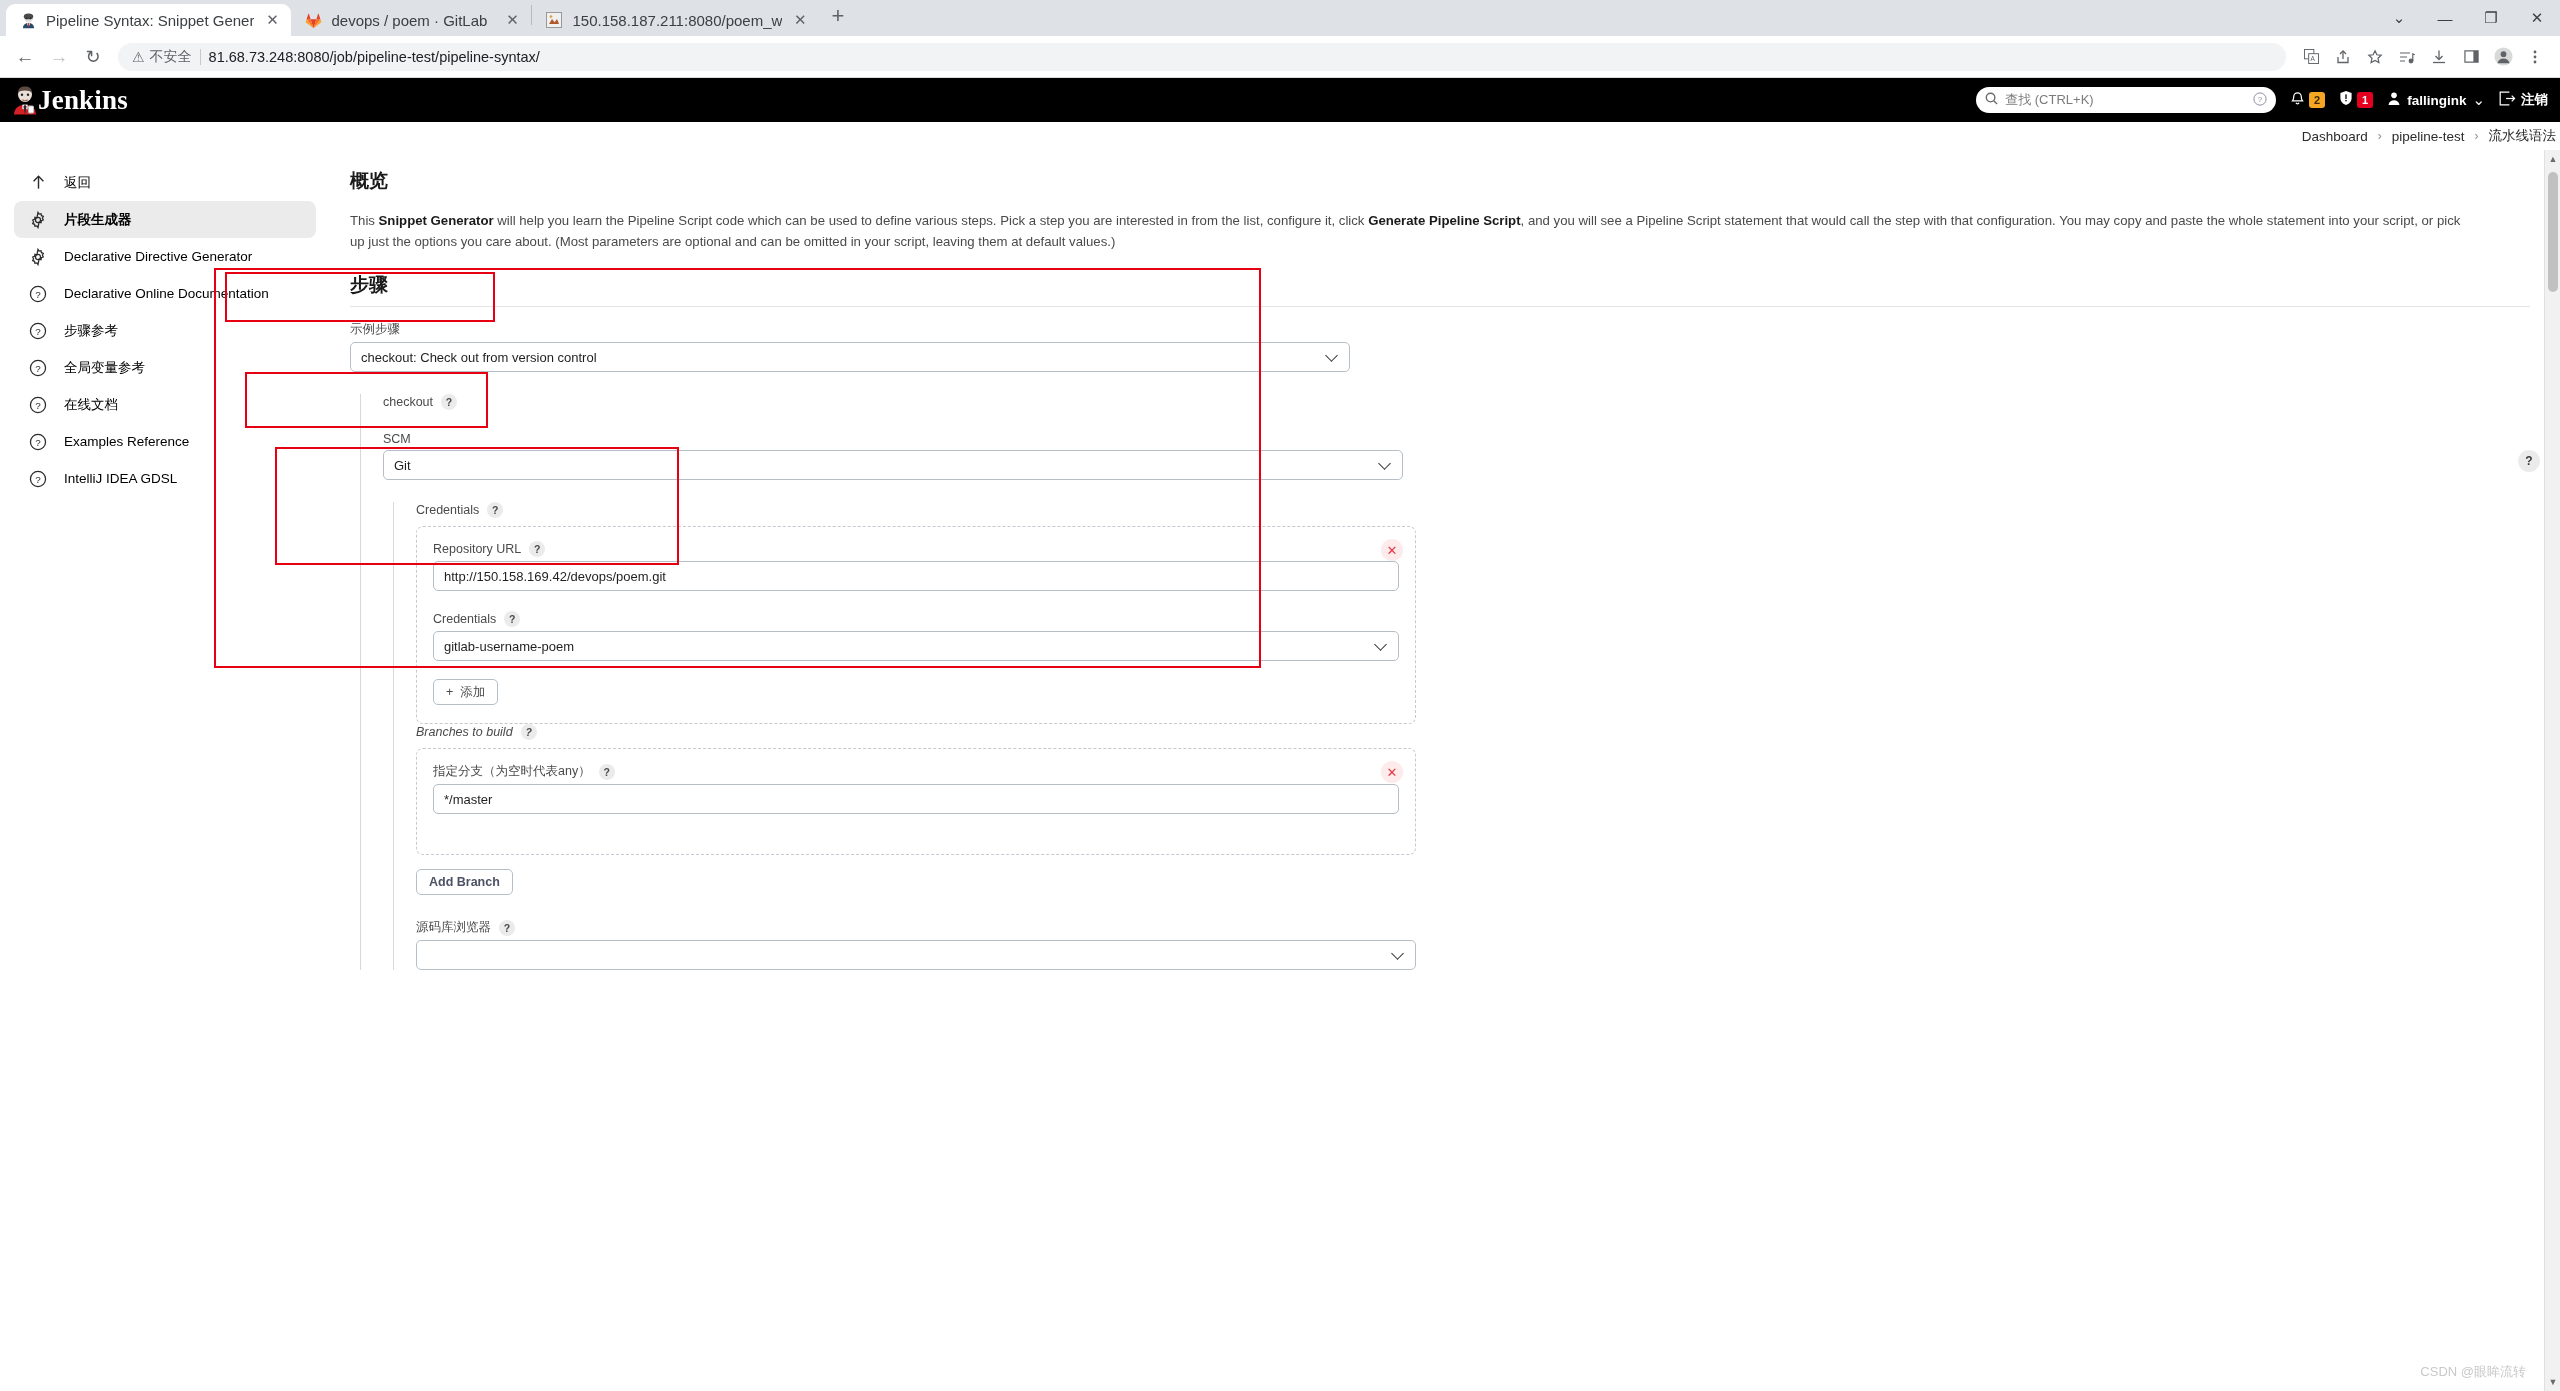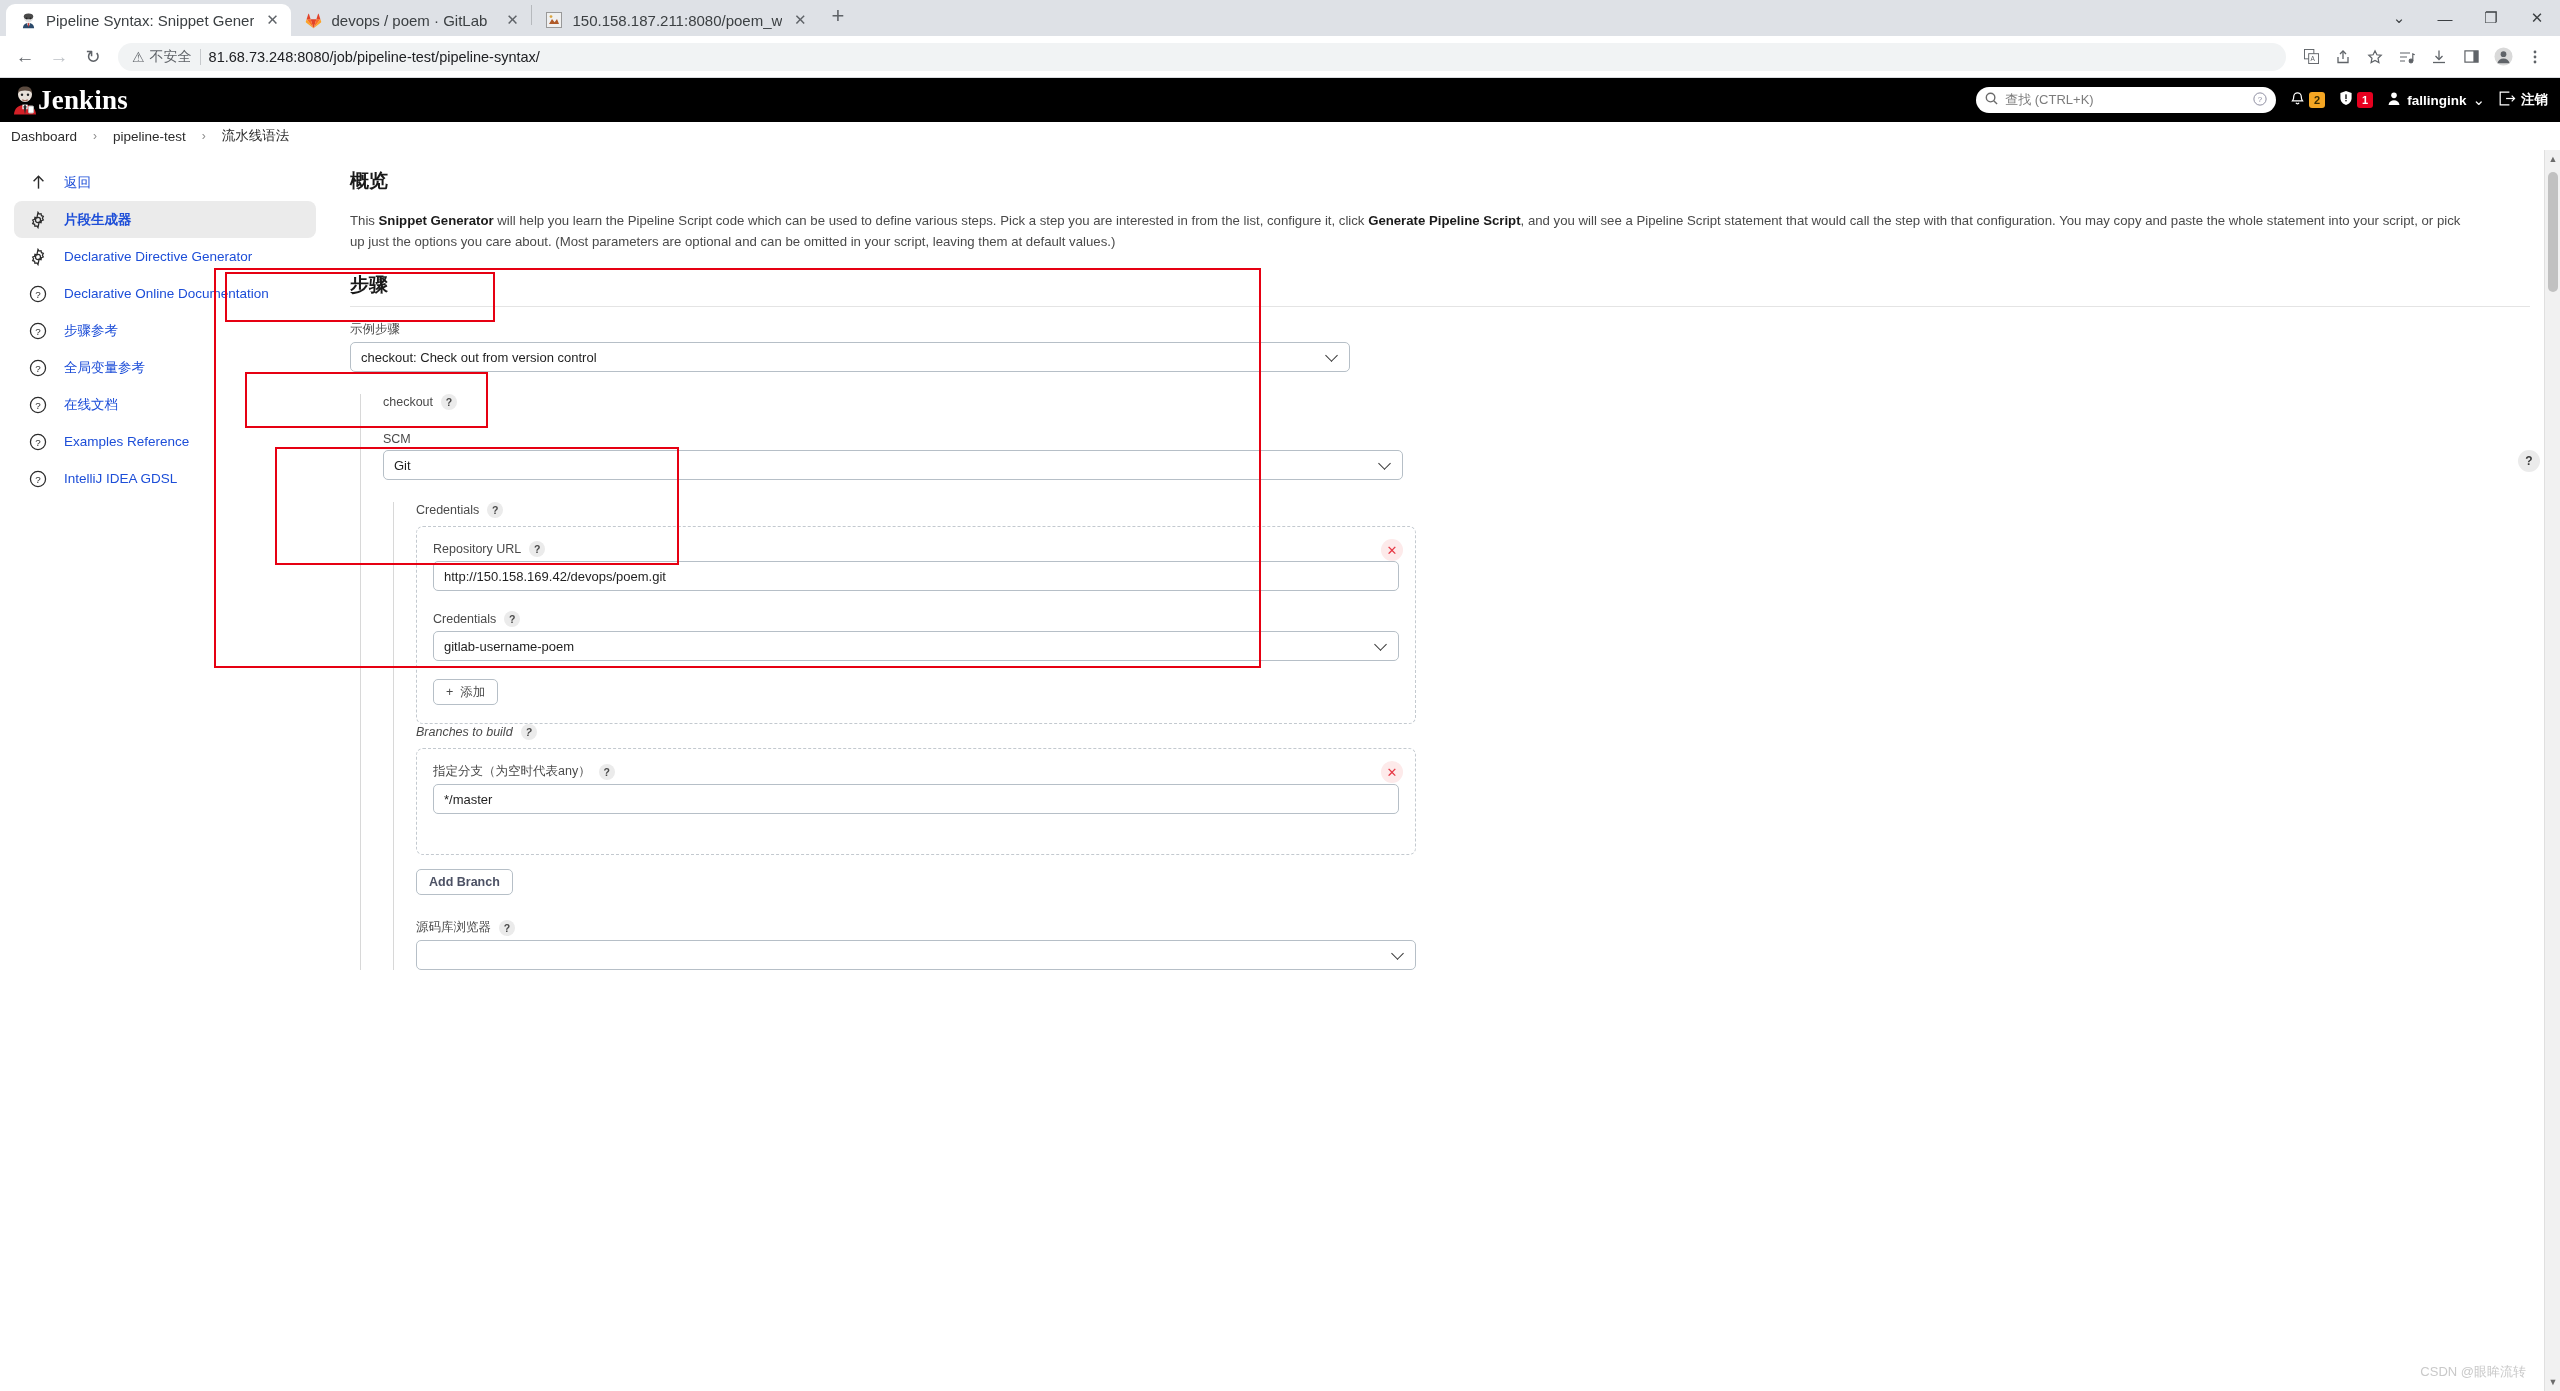--- a/index.html
+++ b/index.html
@@ -72,32 +72,32 @@
   .jk-badge-wrap { display:flex; align-items:center; gap:4px; }
   .badge { min-width:16px; height:16px; border-radius:3px; font-size:11px; font-weight:bold;
            color:#fff; display:flex; align-items:center; justify-content:center; padding:0 4px;}
   .badge.warn { background:#f5a623; color:#3b2c00;}
   .badge.err { background:#e6001f; }
   .jk-user { display:flex; align-items:center; gap:6px; font-size:13.5px; }
   .jk-logout { display:flex; align-items:center; gap:5px; font-size:13.5px;}
 
   
   .breadcrumb {
-    height: 28px; display:flex; align-items:center; gap:16px;
-    padding: 0 11px; font-size: 13.5px; color:#2b2b2b; background:#fff;
+    height: 28px; display:flex; align-items:center; gap:10px;
+    padding: 0 4px; font-size: 13.5px; color:#2b2b2b; background:#fff;justify-content:flex-end;
   }
   .crumb-sep { color:#8d8d8d; font-size:12px;}
 
   
   .page { display:flex; height: calc(1391px - 36px - 42px - 44px - 28px); position:relative;}
   .sidebar { width: 330px; flex:none; padding: 14px 14px 0 14px; }
   .side-item {
     display:flex; align-items:center; gap:16px;
     height: 37px; padding: 0 14px; border-radius: 8px;
-    font-size: 13.5px; color:#1d4ed8;
+    font-size: 13.5px; color:#000000;
   }
   .side-item.active { background:#ebebeb; font-weight:bold; }
   .side-ico { width:20px; height:20px; flex:none; display:flex; align-items:center; justify-content:center;}
 
   .content { flex:1; padding: 18px 30px 0 20px; position:relative; overflow:hidden;}
   .sec-title { font-size: 19px; font-weight:bold; color:#1a1a1a; margin-bottom: 16px;}
   .desc { font-size: 13.2px; line-height: 1.6; color:#4a4a4a; max-width: 2120px;}
   .desc b { color:#1a1a1a; }
   .rule { height:1px; background:#e4e4e4; margin: 18px 0 0 0; }
 

